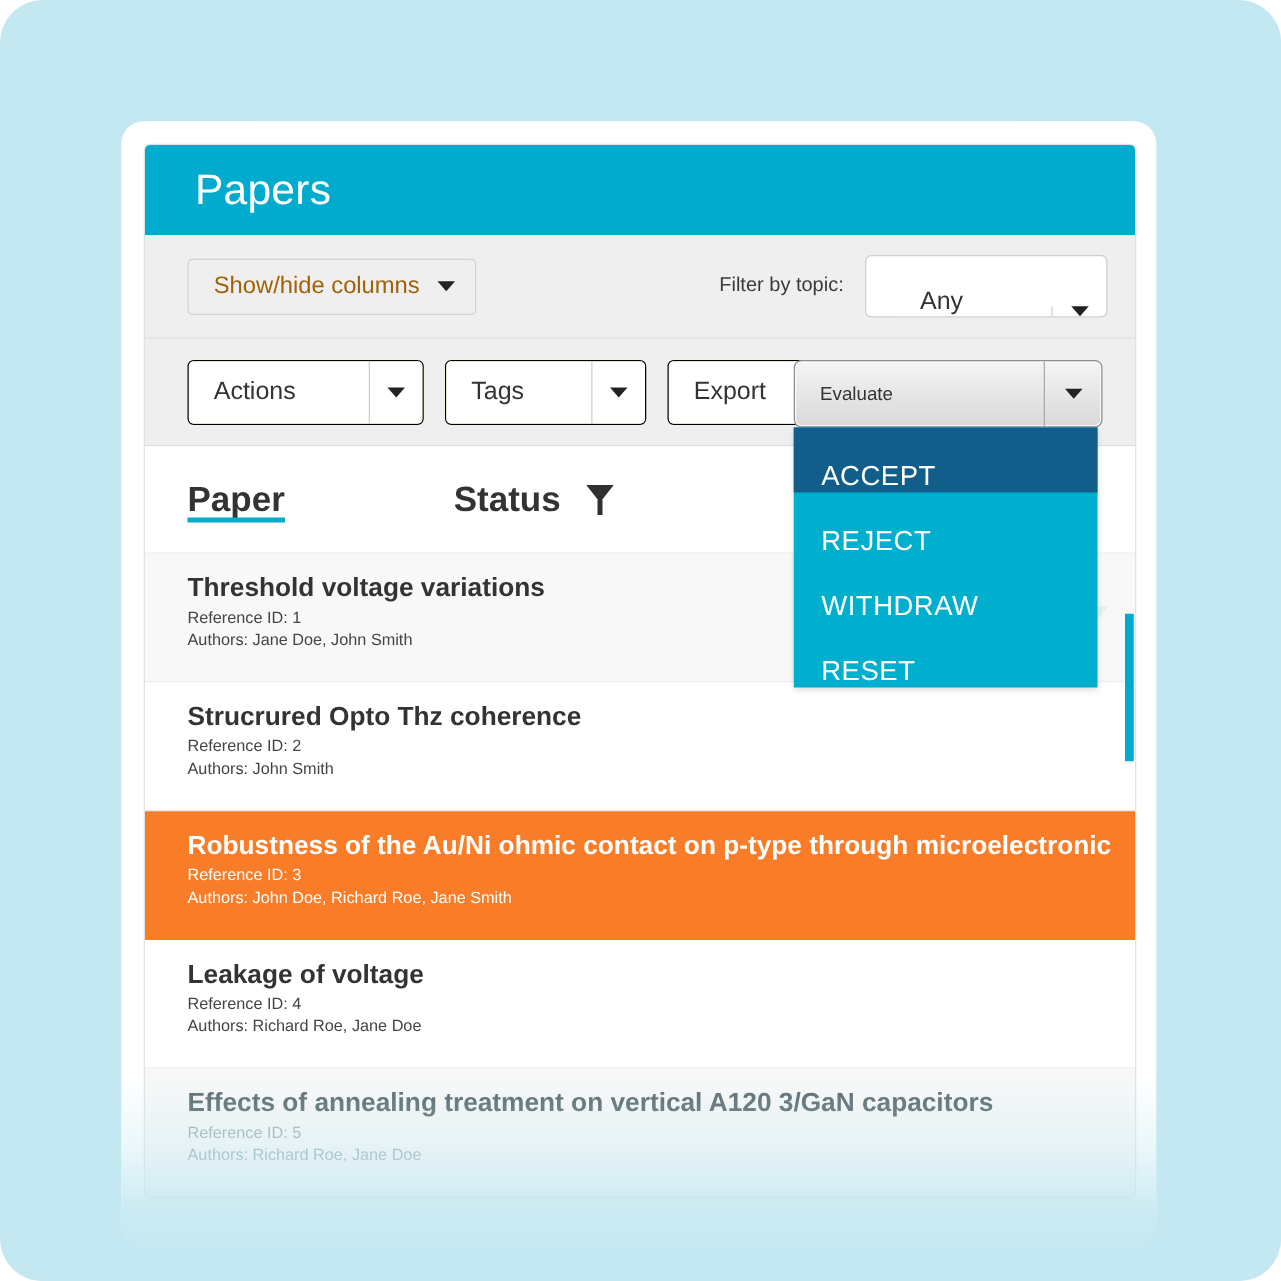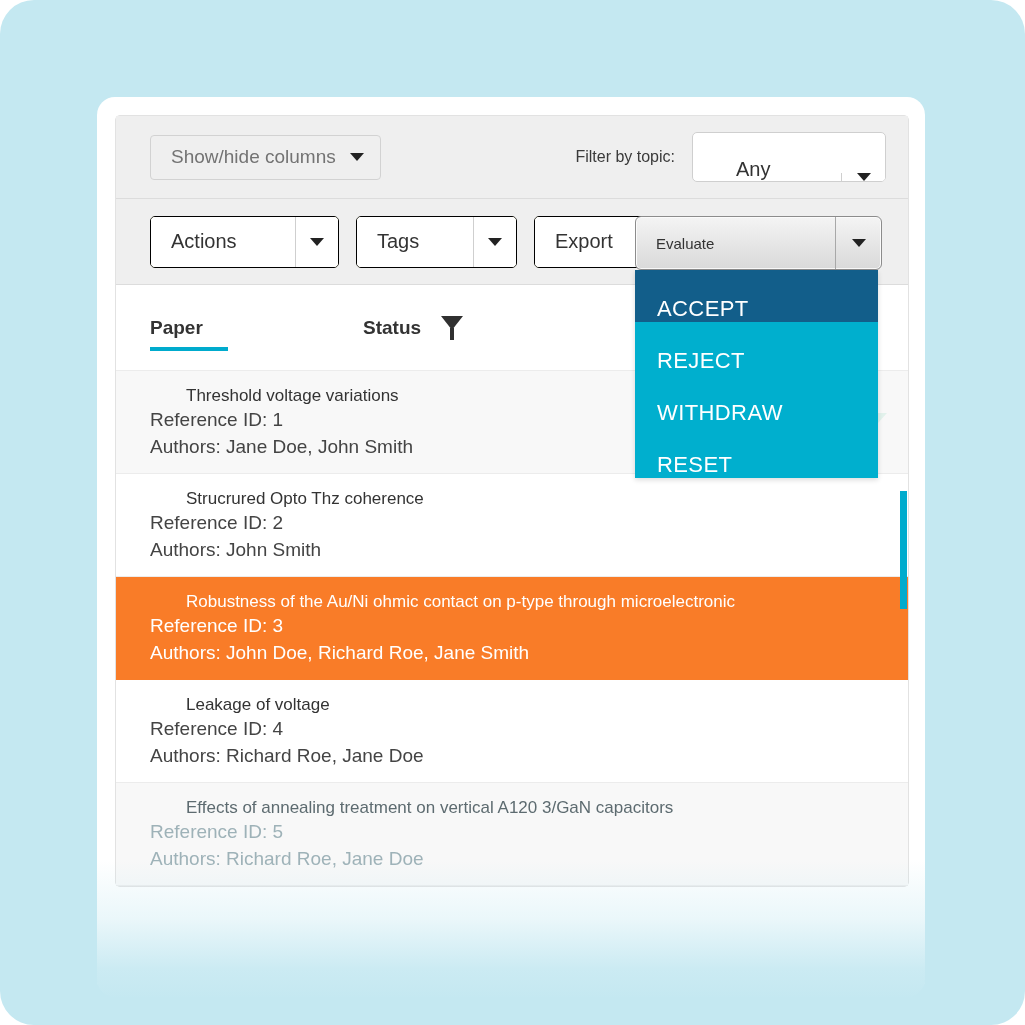--- a/index.html
+++ b/index.html
@@ -93,21 +93,21 @@
     align-items: center;
     padding: 0 22px 0 34px;
     box-sizing: border-box;
   }
 
   
   .btn {
     background: #efefef;
     border: 1px solid #d2d2d2;
     border-radius: 4px;
-    color: #737373;
+    color: #a16207;
     font-size: 19px;
     height: 45px;
     display: inline-flex;
     align-items: center;
     justify-content: center;
     padding: 0 18px;
     box-sizing: border-box;
     cursor: pointer;
     user-select: none;
   }
@@ -277,21 +277,21 @@
     padding-left: 34px;
     box-sizing: border-box;
     border-bottom: 1px solid #ececec;
     position: relative;
   }
   .col-paper {
     width: 213px;
     position: relative;
   }
   .col-head-label {
-    font-size: 19px;
+    font-size: 28px;
     font-weight: bold;
     color: #333333;
   }
   #paper-underline {
     position: absolute;
     left: 0;
     top: 30px;
     width: 78px;
     height: 4px;
     background: #00abcd;
@@ -328,29 +328,28 @@
     box-sizing: border-box;
     border-bottom: 1px solid #ececec;
     position: relative;
     cursor: pointer;
   }
   .row.alt      { background: #f8f8f8; }
   .row.plain    { background: #ffffff; }
   .row.selected { background: #f97c28; border-bottom-color: #f97c28; }
 
   .row .t {
-    font-size: 17px;
-    font-weight: normal;
+    font-size: 21px;
+    font-weight: bold;
     color: #333333;
     line-height: 1.32;
     white-space: nowrap;
-    margin-left: 36px;
   }
   .row .m {
-    font-size: 19px;
+    font-size: 13px;
     color: #444444;
     line-height: 1.38;
     white-space: nowrap;
   }
   .row.selected .t,
   .row.selected .m { color: #ffffff; }
 
   .row.muted .t { color: #5d6b70; }
   .row.muted .m { color: #9eb2b8; }
 
@@ -385,20 +384,23 @@
 </style>
 </head>
 <body>
 
 <div id="page">
 
   <div id="card">
 
     <div id="panel">
 
+      <div id="titlebar">
+        <span class="title">Papers</span>
+      </div>
 
       <div id="toolbar-top">
 
         <div class="btn" id="showhide">
           <span>Show/hide columns</span>
           <span class="caret"></span>
         </div>
 
         <div id="filter-wrap">
           <span id="filter-label">Filter by topic:</span>

